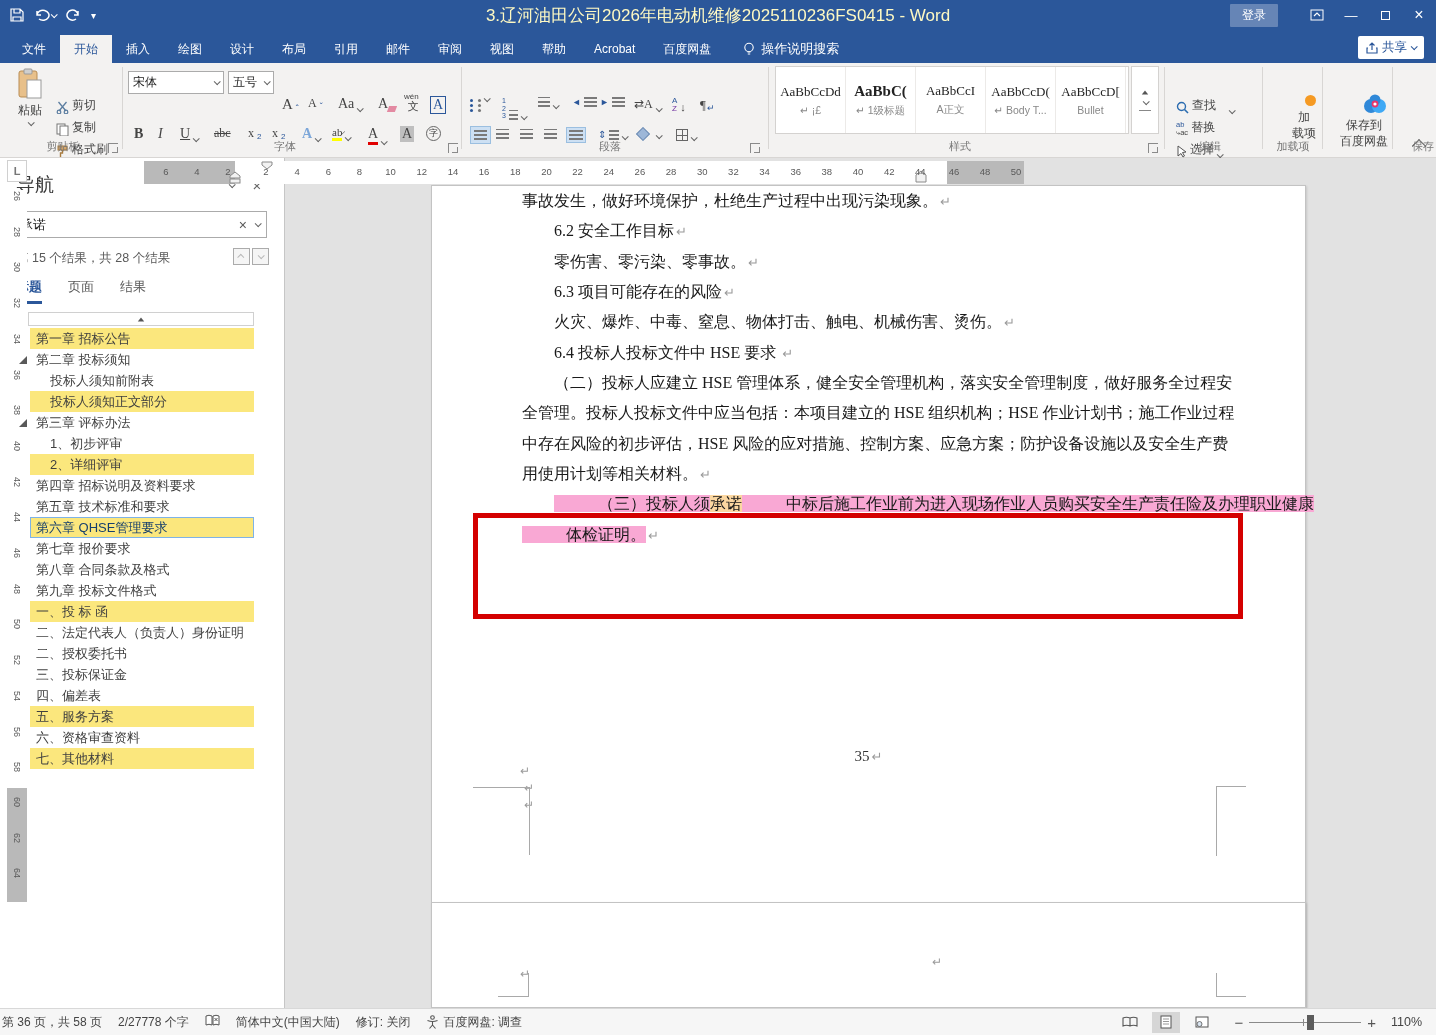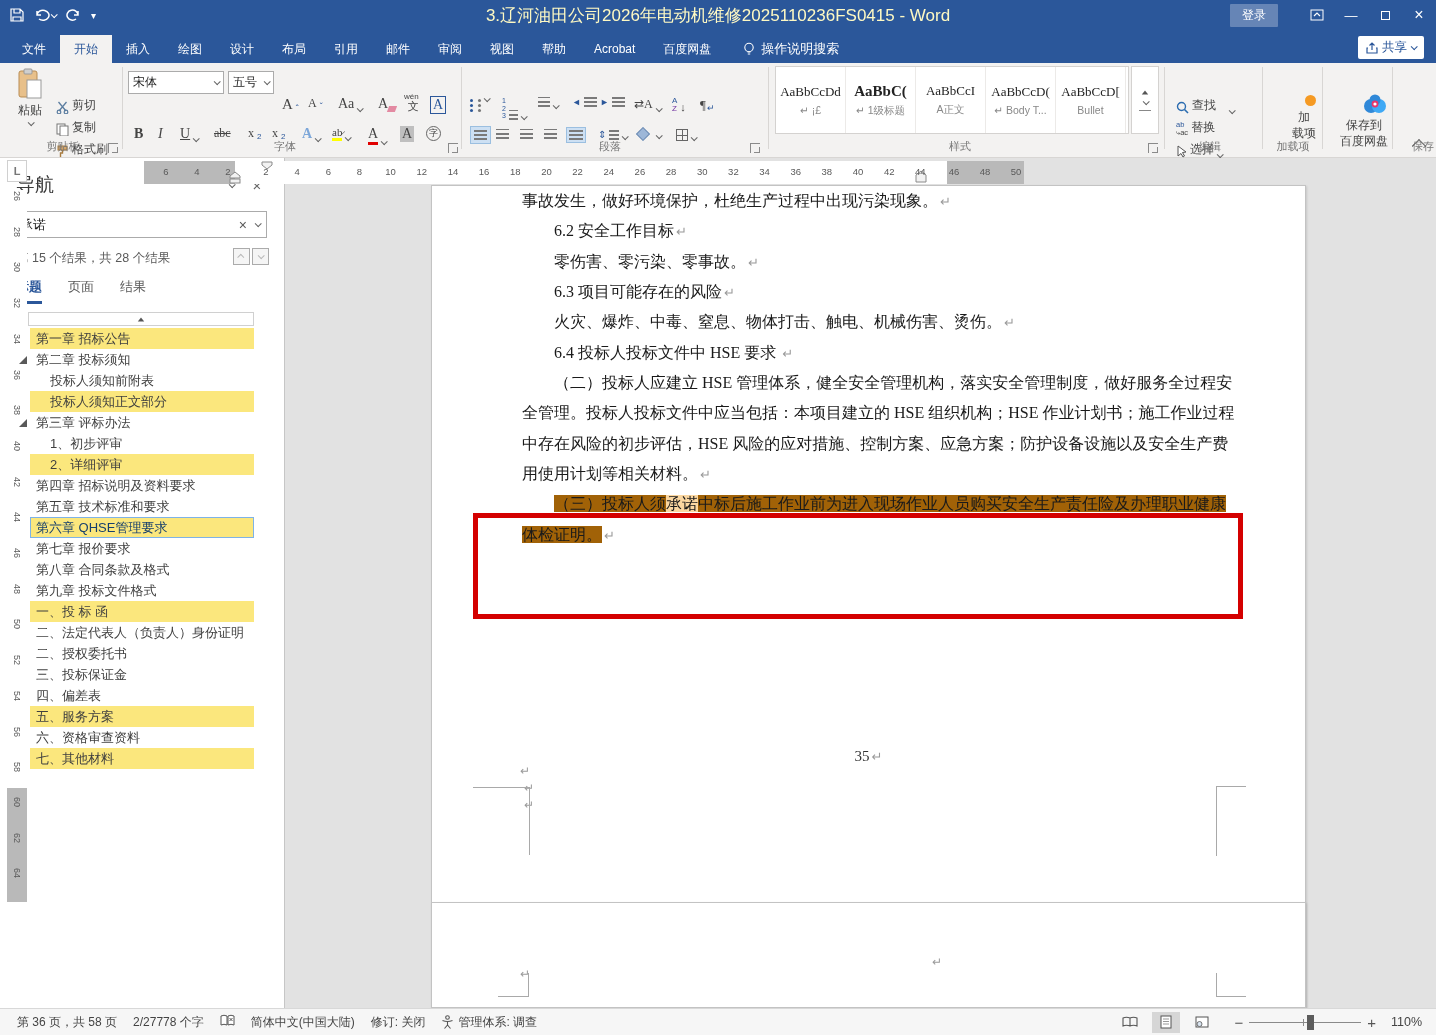--- a/index.html
+++ b/index.html
@@ -97,31 +97,31 @@
   .marker { position:absolute; }
 
   
   #canvas { position:absolute; left:285px; top:0; width:1151px; height:850px; }
   .page { position:absolute; left:146px; width:875px; background:#fff; border:1px solid #c3c3c3; box-shadow:1px 1px 2px rgba(0,0,0,.12); }
   #page1 { top:27px; height:876px; }
   #page2 { top:744px; height:106px; }
   #doc-lines { position:absolute; left:0; top:0; width:100%; }
   .dl { height:30.35px; line-height:30.35px; padding-left:90px; font-family:"Liberation Serif","DejaVu Serif",serif; font-size:16px; color:#1a1a1a; white-space:nowrap; }
   .dl.ind { padding-left:122px; }
-  .hl-y { background:#a16207; }
+  .hl-y { background:#f9a8d4;padding-left:44px; }
   .hl-o { background:#fbd7a1; }
   .pilcrow { color:#9a9a9a; font-size:13px; margin-left:2px; font-family:"Liberation Sans",sans-serif; }
   #redbox { position:absolute; left:41px; top:327px; width:770px; height:106px; border:5px solid #d40000; pointer-events:none; }
   #pagenum { position:absolute; left:0; top:562px; width:100%; text-align:center; font-family:"Liberation Serif",serif; font-size:15px; color:#333; }
   .cropline { position:absolute; background:#a9a9a9; }
   .freepil { position:absolute; color:#9a9a9a; font-size:12px; font-family:"Liberation Sans",sans-serif; }
 
   
   #statusbar { position:absolute; left:0; top:1008px; width:100%; height:27px; background:#f6f6f6; border-top:1px solid #d8d8d8; display:flex; align-items:center; font-size:12px; color:#444; }
-  #status-left { display:flex; align-items:center; gap:16px; padding-left:17px; flex:1; }
+  #status-left { display:flex; align-items:center; gap:16px; padding-left:2px; flex:1; }
   #status-right { display:flex; align-items:center; gap:8px; padding-right:14px; }
   .viewbtn { width:28px; height:21px; display:flex; align-items:center; justify-content:center; }
   .viewbtn.sel { background:#d6d6d6; }
   #zoom-slider { display:flex; align-items:center; gap:6px; margin-left:10px; }
   #zoom-slider .track { position:relative; width:112px; height:1px; background:#8a8a8a; }
   #zoom-slider .thumb { position:absolute; left:58px; top:-7px; width:7px; height:15px; background:#5c5c5c; }
   #zoom-slider .dash { position:absolute; left:54px; top:-3px; width:1px; height:7px; background:#8a8a8a; }
   .zch { font-size:15px; color:#555; }
   #zoom-pct { width:38px; text-align:right; color:#444; font-size:12.5px; }
 </style>
@@ -691,21 +691,21 @@
             <path d="M9.5 4 l3 3 M12.5 4 l-3 3" stroke="#555" stroke-width="1"></path>
           </svg>
       </span>
       <span>简体中文(中国大陆)</span>
       <span>修订: 关闭</span>
       <span style="display:flex; align-items:center; gap:4px;">
         <svg width="13" height="14" viewBox="0 0 13 14">
             <circle cx="6.5" cy="2.5" r="1.8" fill="none" stroke="#555" stroke-width="1.1"></circle>
             <path d="M1.5 5.5 Q6.5 7.5 11.5 5.5 M6.5 7 V10 M6.5 10 L3.5 13.5 M6.5 10 L9.5 13.5" fill="none" stroke="#555" stroke-width="1.1"></path>
           </svg>
-        <span>管理体系: 调查</span>
+        <span>百度网盘: 调查</span>
       </span>
     </div>
     <div id="status-right">
       <span class="viewbtn">
         <svg width="16" height="12" viewBox="0 0 16 12">
             <path d="M1 2 Q4.5 0.5 8 2 Q11.5 0.5 15 2 L15 10 Q11.5 8.5 8 10 Q4.5 8.5 1 10 Z M8 2 V10" fill="none" stroke="#555" stroke-width="1.1"></path>
           </svg>
       </span>
       <span class="viewbtn sel">
         <svg width="12" height="14" viewBox="0 0 12 14">

